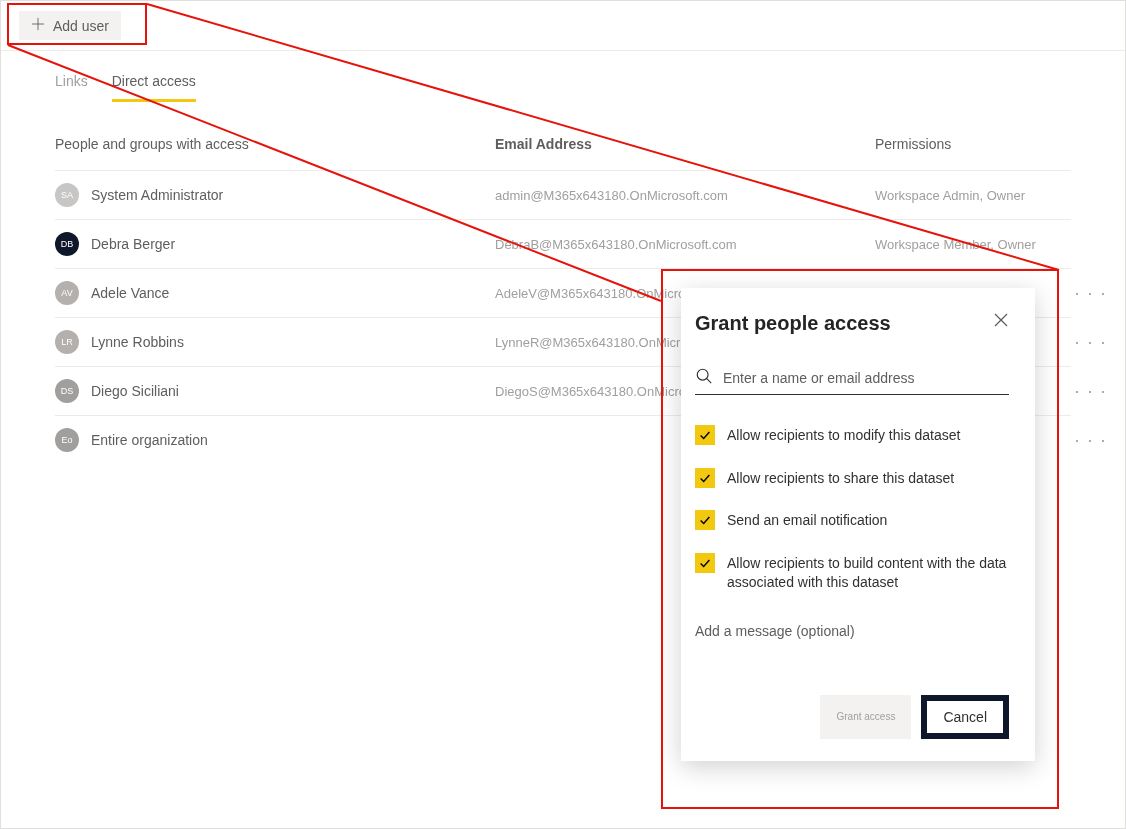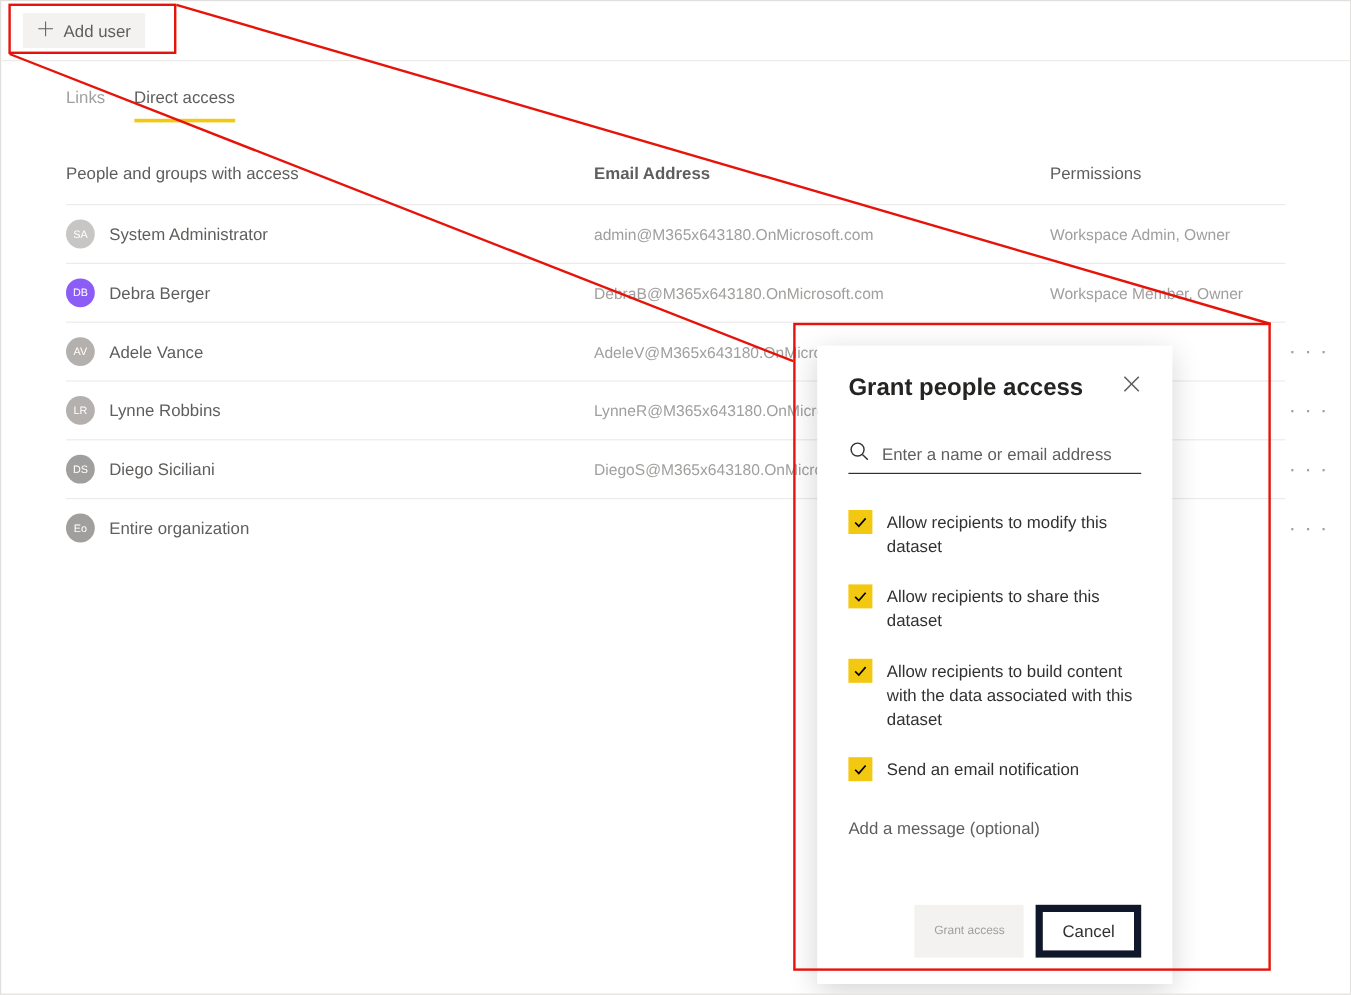--- a/index.html
+++ b/index.html
@@ -96,24 +96,24 @@
       color: #a19f9d;
       font-size: 18px;
       cursor: pointer;
       letter-spacing: 1px;
     }
     
     .dialog {
       position: absolute;
       top: 287px;
       left: 680px;
-      width: 296px;
+      width: 354px;
       background: #fff;
       box-shadow: 0 6px 24px rgba(0,0,0,0.18);
-      padding: 24px 26px 22px 26px;
+      padding: 24px 26px 22px 14px;
       z-index: 30;
     }
     .dialog-head {
       display: flex;
       justify-content: space-between;
       align-items: flex-start;
       margin-bottom: 32px;
     }
     .dialog-title {
       font-size: 20px;
@@ -242,21 +242,21 @@
       <div class="row">
         <div class="name-cell">
           <span class="avatar" style="background:#c8c6c4">SA</span>
           <span>System Administrator</span>
         </div>
         <div class="email-cell">admin@M365x643180.OnMicrosoft.com</div>
         <div class="perm-cell">Workspace Admin, Owner</div>
       </div>
       <div class="row">
         <div class="name-cell">
-          <span class="avatar" style="background:#8b5cf6">DB</span>
+          <span class="avatar" style="background:#0f172a">DB</span>
           <span>Debra Berger</span>
         </div>
         <div class="email-cell">DebraB@M365x643180.OnMicrosoft.com</div>
         <div class="perm-cell">Workspace Member, Owner</div>
       </div>
       <div class="row">
         <div class="name-cell">
           <span class="avatar" style="background:#b3b0ad">AV</span>
           <span>Adele Vance</span>
         </div>
@@ -329,29 +329,29 @@
           </svg>
         </span>
         <span class="check-label">Allow recipients to share this dataset</span>
       </div>
       <div class="check-row">
         <span class="checkbox">
           <svg viewBox="0 0 16 16" stroke="#000" stroke-width="1.6" fill="none">
             <polyline points="3,8.5 6.5,12 13,4.5"></polyline>
           </svg>
         </span>
-        <span class="check-label">Allow recipients to build content with the data associated with this dataset</span>
+        <span class="check-label">Send an email notification</span>
       </div>
       <div class="check-row">
         <span class="checkbox">
           <svg viewBox="0 0 16 16" stroke="#000" stroke-width="1.6" fill="none">
             <polyline points="3,8.5 6.5,12 13,4.5"></polyline>
           </svg>
         </span>
-        <span class="check-label">Send an email notification</span>
+        <span class="check-label">Allow recipients to build content with the data associated with this dataset</span>
       </div>
     </div>
   <input class="message-input" type="text" placeholder="Add a message (optional)" style="">
   <div class="dialog-footer">
     <button class="btn-grant">Grant access</button>
     <button class="btn-cancel">Cancel</button>
   </div>
 </div>
 
 <div class="highlight-adduser"></div>

